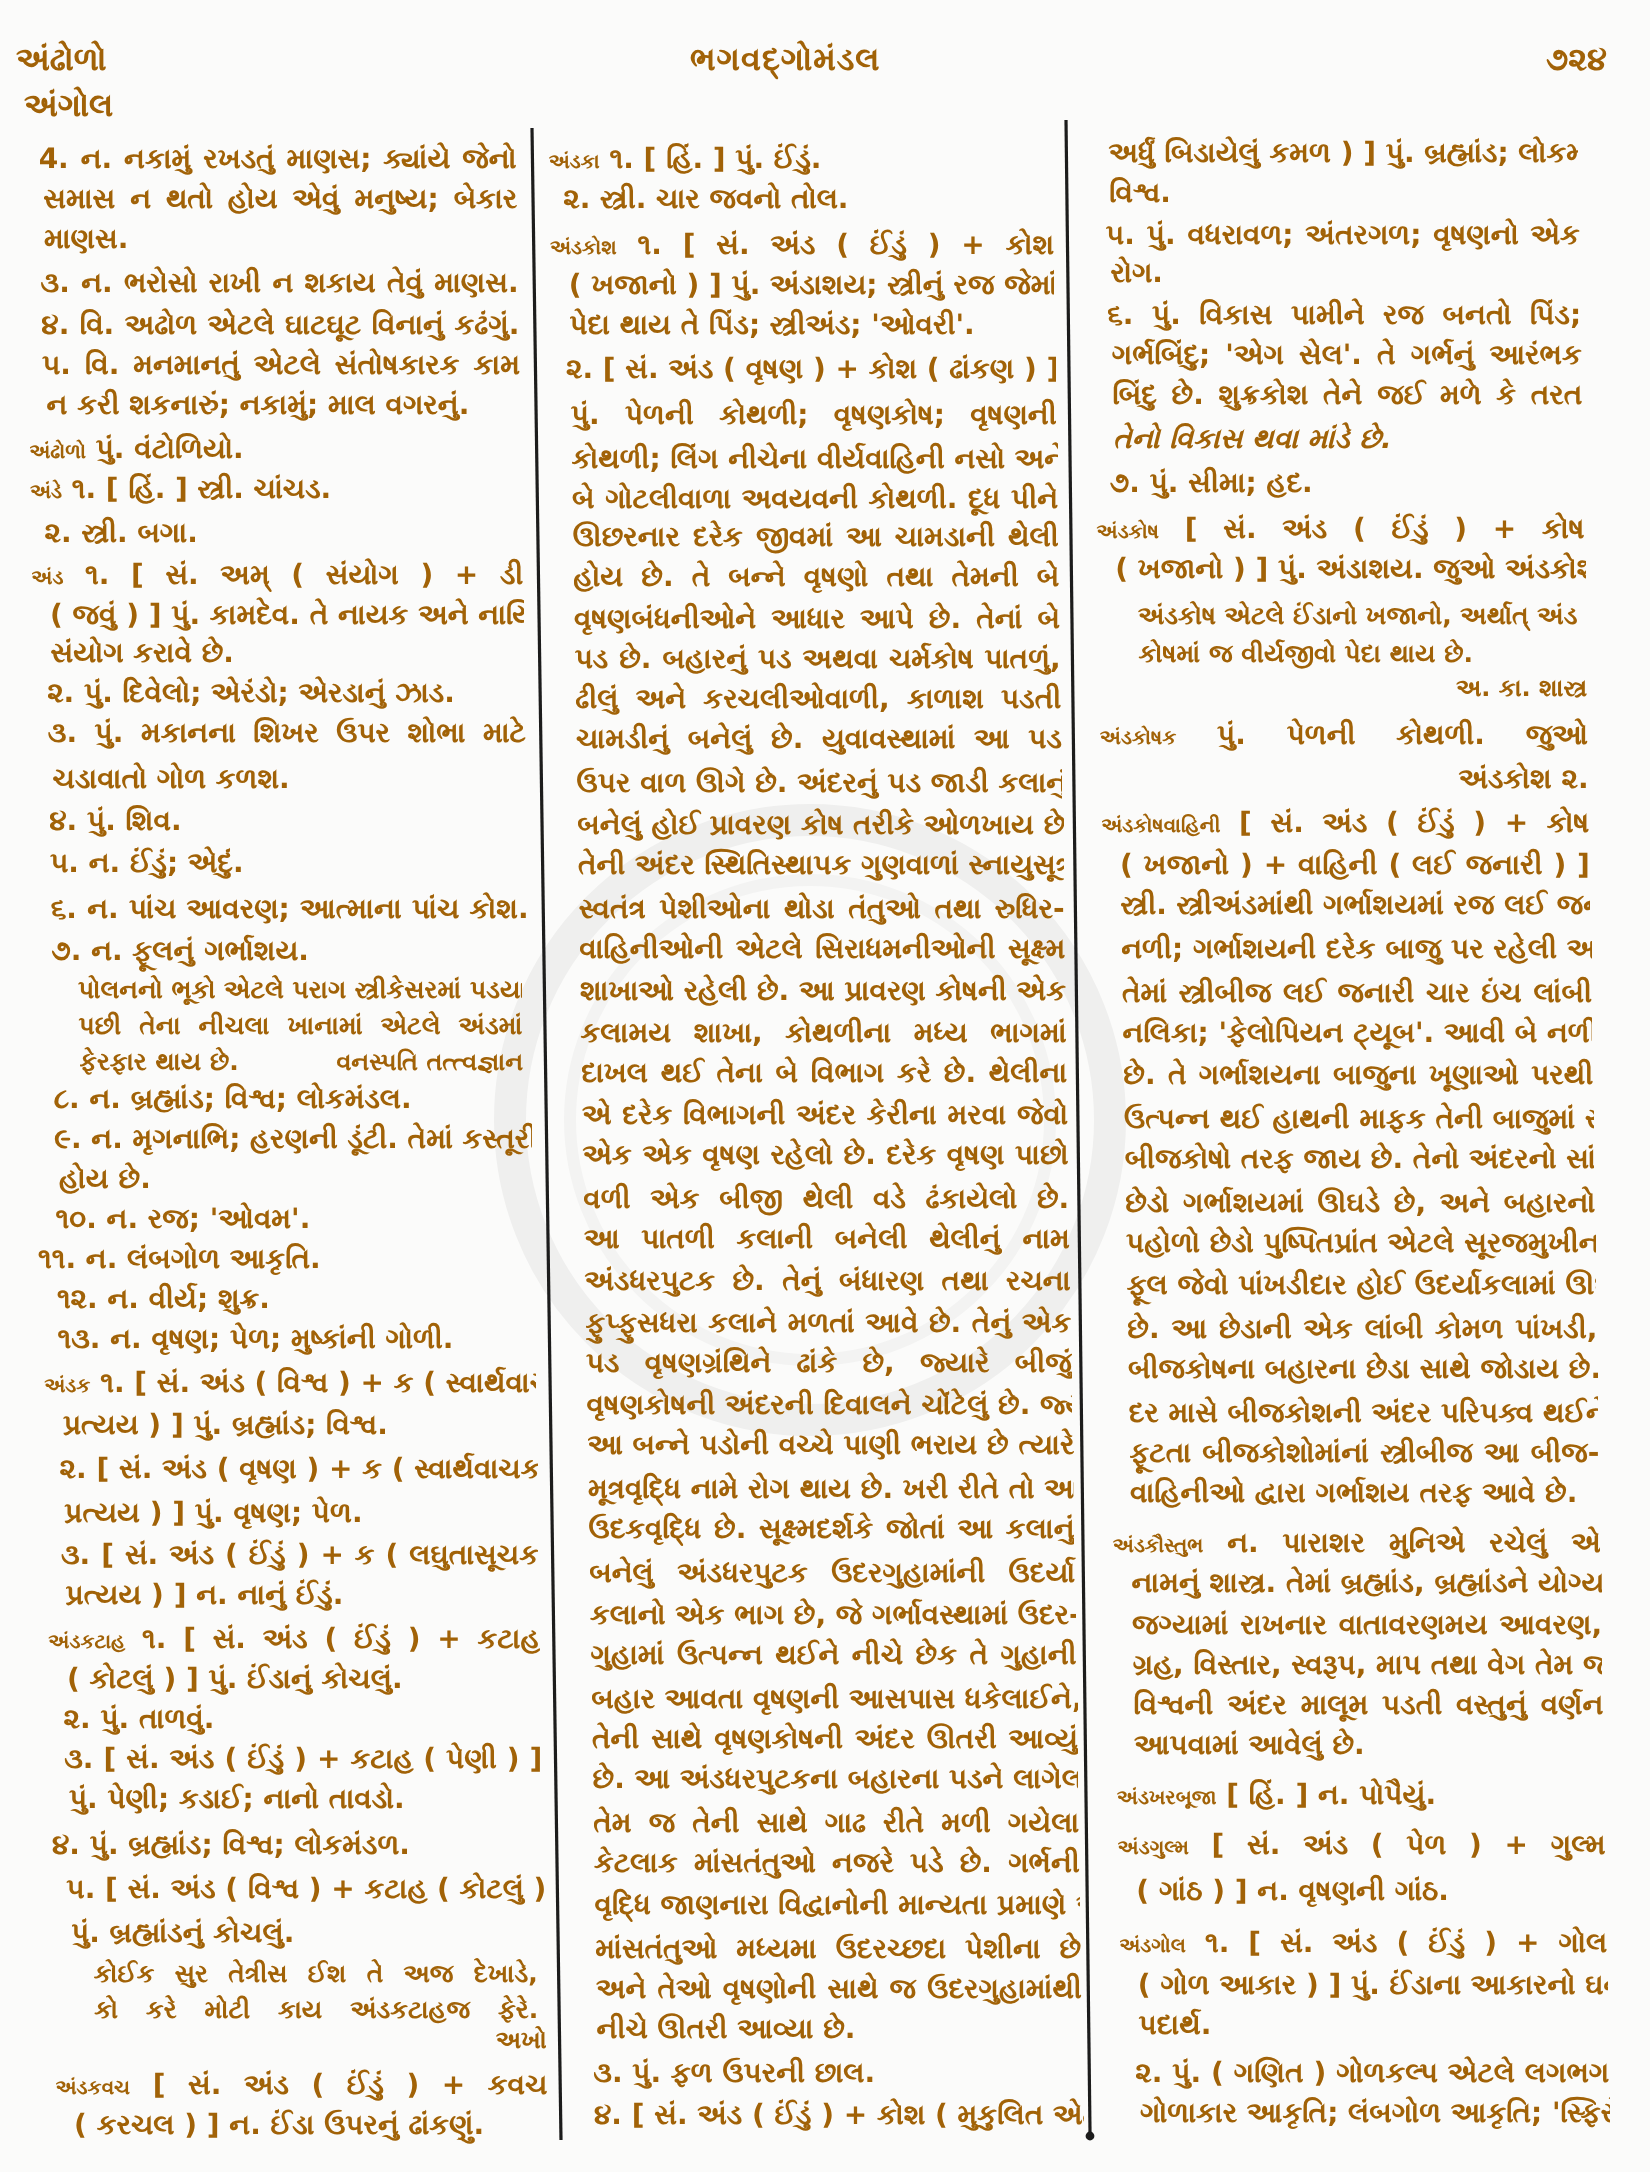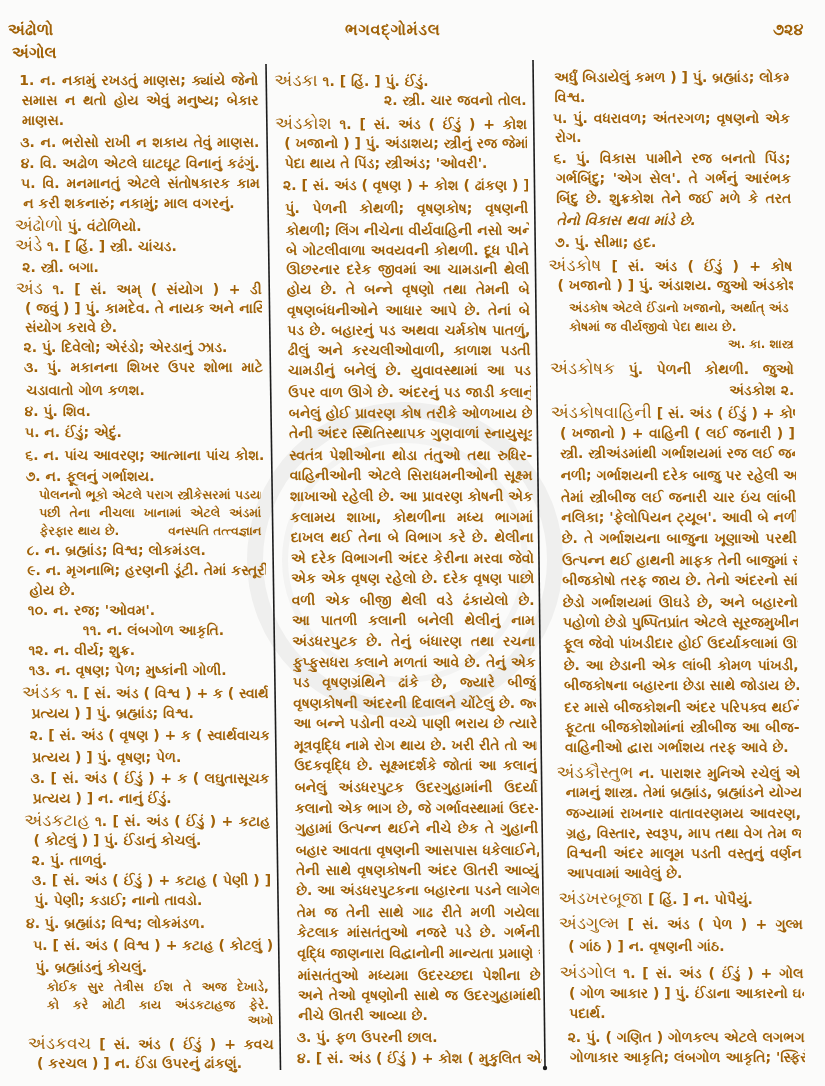--- a/index.html
+++ b/index.html
@@ -23,21 +23,21 @@
   .ln {
     position: absolute;
     height: 20px;
     line-height: 20px;
     font-size: 14px;
     font-weight: bold;
     white-space: nowrap;
     overflow: hidden;
   }
   .ln.j { text-align: justify; text-align-last: justify; }
-  .ln .hw { font-weight: 400; font-size: 17px; }
+  .ln .hw { font-weight: 700; font-size: 10px; }
   .ln.k-q { font-size: 12.5px; }
   .ln.k-a { font-size: 12px; text-align: right; }
   .ln .cite { position: absolute; right: 0; top: 0; font-size: 12px; }
 </style>
 </head>
 <body>
 
 <div id="page">
 
   <svg class="watermark" viewBox="0 0 825 1086">
@@ -50,21 +50,21 @@
   <div class="hdr hdr-title" style="left:345px; top:19px;">ભગવદ્ગોમંડલ</div>
   <div class="hdr hdr-page" style="left:773px; top:19px;">૭૨૪</div>
 
   <svg class="dividers" viewBox="0 0 825 1086">
     <line x1="266" y1="64" x2="280.5" y2="1070" stroke="#1c1c1c" stroke-width="1.6"></line>
     <line x1="533" y1="60" x2="545" y2="1066" stroke="#1c1c1c" stroke-width="1.6"></line>
     <circle cx="545" cy="1068" r="2.2" fill="#1c1c1c"></circle>
   </svg>
 
   <div>
-      <div class="ln k-s j" style="top: 70px; left: 19.32px; width: 239px;"><span>1. ન. નકામું રખડતું માણસ; ક્યાંયે જેનો</span></div>
+      <div class="ln k-s j" style="top: 70px; left: 19.32px; width: 239px;"><span>4. ન. નકામું રખડતું માણસ; ક્યાંયે જેનો</span></div>
       <div class="ln k-c j" style="top: 90px; left: 21.64px; width: 237px;"><span>સમાસ ન થતો હોય એવું મનુષ્ય; બેકાર</span></div>
       <div class="ln k-c" style="top: 110px; left: 21.96px; width: 237px;"><span>માણસ.</span></div>
       <div class="ln k-s j" style="top: 132px; left: 20.312px; width: 239px;"><span>૩. ન. ભરોસો રાખી ન શકાય તેવું માણસ.</span></div>
       <div class="ln k-s j" style="top: 153px; left: 20.648px; width: 239px;"><span>૪. વિ. અઢોળ એટલે ઘાટઘૂટ વિનાનું કઢંગું.</span></div>
       <div class="ln k-s j" style="top: 173px; left: 20.968px; width: 239px;"><span>૫. વિ. મનમાનતું એટલે સંતોષકારક કામ</span></div>
       <div class="ln k-c" style="top: 193px; left: 23.288px; width: 237px;"><span>ન કરી શકનારું; નકામું; માલ વગરનું.</span></div>
       <div class="ln k-h" style="top: 215px; left: 14.64px; width: 246px;"><span class="hw">અંઢોળો</span><span> પું. વંટોળિયો.</span></div>
       <div class="ln k-h" style="top: 235px; left: 14.96px; width: 246px;"><span class="hw">અંડે</span><span> ૧. [ હિં. ] સ્ત્રી. ચાંચડ.</span></div>
       <div class="ln k-s" style="top: 257px; left: 22.312px; width: 239px;"><span>૨. સ્ત્રી. બગા.</span></div>
       <div class="ln k-h j" style="top: 278px; left: 15.648px; width: 246px;"><span class="hw">અંડ</span><span> ૧. [ સં. અમ્ ( સંયોગ ) + ડી</span></div>
@@ -77,21 +77,21 @@
       <div class="ln k-s" style="top: 422px; left: 24.952px; width: 239px;"><span>૫. ન. ઈંડું; એદું.</span></div>
       <div class="ln k-s j" style="top: 445px; left: 25.32px; width: 239px;"><span>૬. ન. પાંચ આવરણ; આત્માના પાંચ કોશ.</span></div>
       <div class="ln k-s" style="top: 466px; left: 25.656px; width: 239px;"><span>૭. ન. ફૂલનું ગર્ભાશય.</span></div>
       <div class="ln k-q j" style="top: 485px; left: 38.96px; width: 222px;"><span>પોલનનો ભૂકો એટલે પરાગ સ્ત્રીકેસરમાં પડયા</span></div>
       <div class="ln k-q j" style="top: 503px; left: 39.248px; width: 222px;"><span>પછી તેના નીચલા ખાનામાં એટલે અંડમાં</span></div>
       <div class="ln k-q" style="top: 521px; left: 39.536px; width: 222px;"><span>ફેરફાર થાય છે.</span><span class="cite">વનસ્પતિ તત્ત્વજ્ઞાન</span></div>
       <div class="ln k-s" style="top: 540px; left: 26.84px; width: 239px;"><span>૮. ન. બ્રહ્માંડ; વિશ્વ; લોકમંડલ.</span></div>
       <div class="ln k-s j" style="top: 560px; left: 27.16px; width: 239px;"><span>૯. ન. મૃગનાભિ; હરણની ડૂંટી. તેમાં કસ્તૂરી</span></div>
       <div class="ln k-c" style="top: 580px; left: 29.48px; width: 237px;"><span>હોય છે.</span></div>
       <div class="ln k-s" style="top: 600px; left: 27.8px; width: 239px;"><span>૧૦. ન. રજ; 'ઓવમ'.</span></div>
-      <div class="ln k-s" style="top: 620px; left: 34px; width: 239px; text-align: center;"><span>૧૧. ન. લંબગોળ આકૃતિ.</span></div>
+      <div class="ln k-s" style="top: 620px; left: 19px; width: 239px;"><span>૧૧. ન. લંબગોળ આકૃતિ.</span></div>
       <div class="ln k-s" style="top: 640px; left: 28.44px; width: 239px;"><span>૧૨. ન. વીર્ય; શુક્ર.</span></div>
       <div class="ln k-s" style="top: 660px; left: 28.76px; width: 239px;"><span>૧૩. ન. વૃષણ; પેળ; મુષ્કાંની ગોળી.</span></div>
       <div class="ln k-h j" style="top: 682px; left: 22.112px; width: 246px;"><span class="hw">અંડક</span><span> ૧. [ સં. અંડ ( વિશ્વ ) + ક ( સ્વાર્થવાચક</span></div>
       <div class="ln k-c" style="top: 703px; left: 31.448px; width: 237px;"><span>પ્રત્યય ) ] પું. બ્રહ્માંડ; વિશ્વ.</span></div>
       <div class="ln k-s j" style="top: 725px; left: 29.8px; width: 239px;"><span>૨. [ સં. અંડ ( વૃષણ ) + ક ( સ્વાર્થવાચક</span></div>
       <div class="ln k-c" style="top: 747px; left: 32.152px; width: 237px;"><span>પ્રત્યય ) ] પું. વૃષણ; પેળ.</span></div>
       <div class="ln k-s j" style="top: 768px; left: 30.488px; width: 239px;"><span>૩. [ સં. અંડ ( ઈંડું ) + ક ( લઘુતાસૂચક</span></div>
       <div class="ln k-c" style="top: 788px; left: 32.808px; width: 237px;"><span>પ્રત્યય ) ] ન. નાનું ઈંડું.</span></div>
       <div class="ln k-h j" style="top: 810px; left: 24.16px; width: 246px;"><span class="hw">અંડકટાહ</span><span> ૧. [ સં. અંડ ( ઈંડું ) + કટાહ</span></div>
       <div class="ln k-c" style="top: 830px; left: 33.48px; width: 237px;"><span>( કોટલું ) ] પું. ઈંડાનું કોચલું.</span></div>
@@ -102,21 +102,21 @@
       <div class="ln k-s j" style="top: 935px; left: 33.16px; width: 239px;"><span>૫. [ સં. અંડ ( વિશ્વ ) + કટાહ ( કોટલું ) ]</span></div>
       <div class="ln k-c" style="top: 957px; left: 35.512px; width: 237px;"><span>પું. બ્રહ્માંડનું કોચલું.</span></div>
       <div class="ln k-q j" style="top: 977px; left: 46.832px; width: 222px;"><span>કોઈક સુર તેત્રીસ ઈશ તે અજ દેખાડે,</span></div>
       <div class="ln k-q j" style="top: 995px; left: 47.12px; width: 222px;"><span>કો કરે મોટી કાય અંડકટાહજ ફેરે.</span></div>
       <div class="ln k-a" style="top: 1010px; left: 27.36px; width: 246px;"><span>અખો</span></div>
       <div class="ln k-h j" style="top: 1033px; left: 27.728px; width: 246px;"><span class="hw">અંડકવચ</span><span> [ સં. અંડ ( ઈંડું ) + કવચ</span></div>
       <div class="ln k-c" style="top: 1053px; left: 37.048px; width: 237px;"><span>( કરચલ ) ] ન. ઈંડા ઉપરનું ઢાંકણું.</span></div>
     </div>
   <div>
       <div class="ln k-h" style="top: 70px; left: 274.32px; width: 252px;"><span class="hw">અંડકા</span><span> ૧. [ હિં. ] પું. ઈંડું.</span></div>
-      <div class="ln k-s" style="top: 90px; left: 281.64px; width: 245px; text-align: right;"><span>૨. સ્ત્રી. ચાર જવનો તોલ.</span></div>
+      <div class="ln k-s" style="top: 90px; left: 281.64px; width: 245px;"><span>૨. સ્ત્રી. ચાર જવનો તોલ.</span></div>
       <div class="ln k-h j" style="top: 113px; left: 275.008px; width: 252px;"><span class="hw">અંડકોશ</span><span> ૧. [ સં. અંડ ( ઈંડું ) + કોશ</span></div>
       <div class="ln k-c j" style="top: 133px; left: 284.328px; width: 243px;"><span>( ખજાનો ) ] પું. અંડાશય; સ્ત્રીનું રજ જેમાં</span></div>
       <div class="ln k-c" style="top: 153px; left: 284.648px; width: 243px;"><span>પેદા થાય તે પિંડ; સ્ત્રીઅંડ; 'ઓવરી'.</span></div>
       <div class="ln k-s j" style="top: 175px; left: 283px; width: 245px;"><span>૨. [ સં. અંડ ( વૃષણ ) + કોશ ( ઢાંકણ ) ]</span></div>
       <div class="ln k-c j" style="top: 198px; left: 285.368px; width: 243px;"><span>પું. પેળની કોથળી; વૃષણકોષ; વૃષણની</span></div>
       <div class="ln k-c j" style="top: 220px; left: 285.72px; width: 243px;"><span>કોથળી; લિંગ નીચેના વીર્યવાહિની નસો અને</span></div>
       <div class="ln k-c j" style="top: 240px; left: 286.04px; width: 243px;"><span>બે ગોટલીવાળા અવયવની કોથળી. દૂધ પીને</span></div>
       <div class="ln k-c j" style="top: 259px; left: 286.344px; width: 243px;"><span>ઊછરનાર દરેક જીવમાં આ ચામડાની થેલી</span></div>
       <div class="ln k-c j" style="top: 279px; left: 286.664px; width: 243px;"><span>હોય છે. તે બન્ને વૃષણો તથા તેમની બે</span></div>
       <div class="ln k-c j" style="top: 300px; left: 287px; width: 243px;"><span>વૃષણબંધનીઓને આધાર આપે છે. તેનાં બે</span></div>

